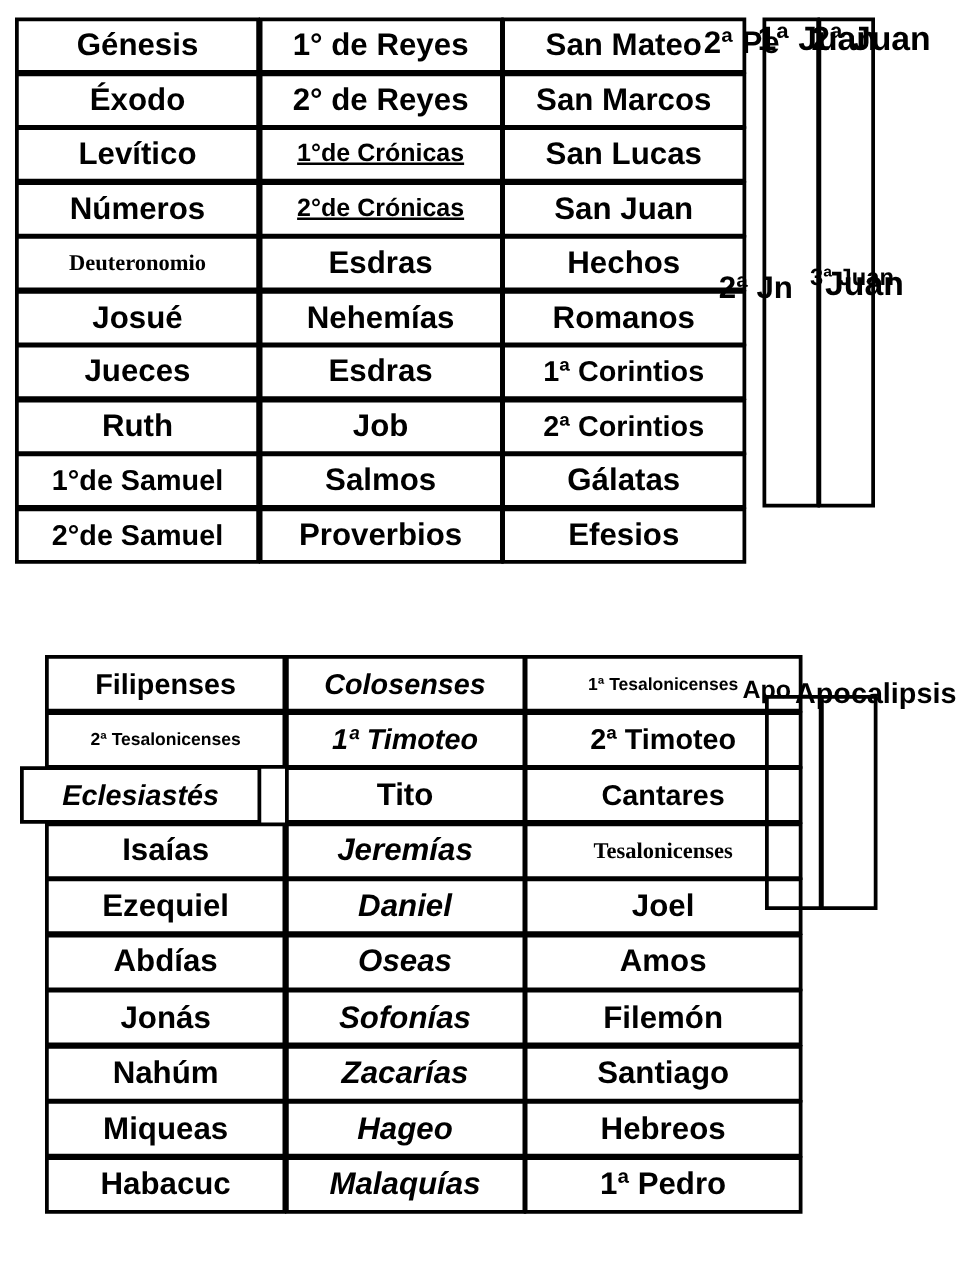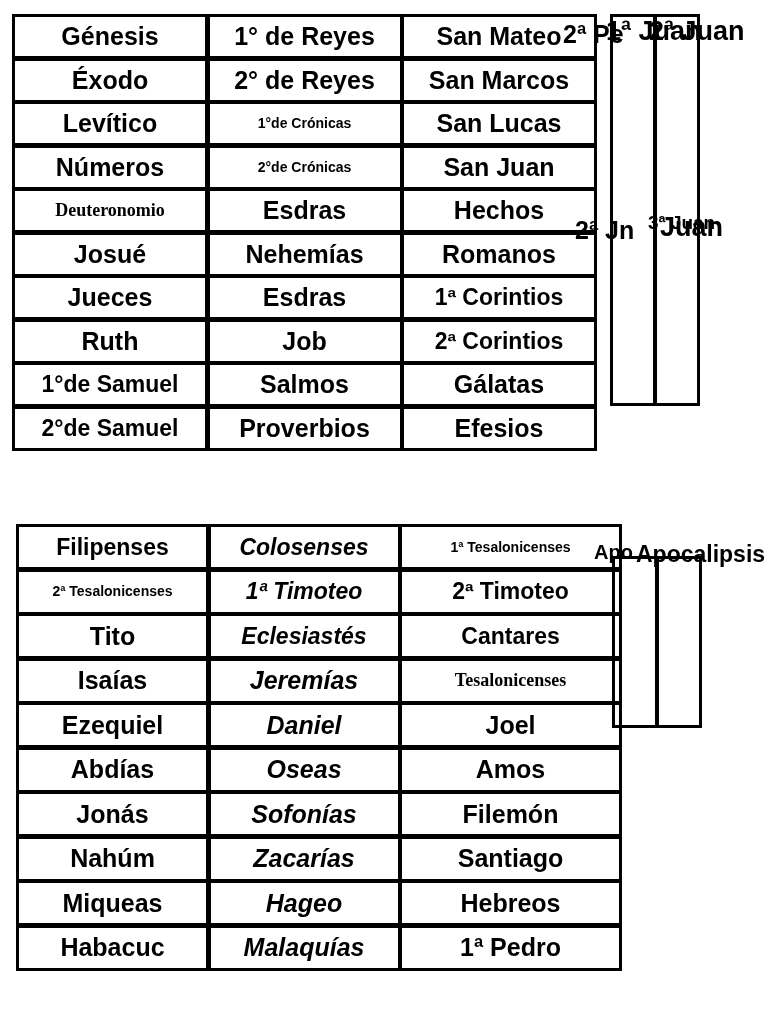--- a/index.html
+++ b/index.html
@@ -48,28 +48,28 @@
   }
 
   
   #grid-a { left: 12px; top: 14px; }
   #grid-a .c0 { width: 196px; height: 45px; }
   #grid-a .c1 { width: 196px; height: 45px; }
   #grid-a .c2 { width: 196px; height: 45px; }
 
   
   #grid-b { left: 16px; top: 524px; }
-  #grid-b .c0 { width: 193px; height: 46px; }
+  #grid-b .c0 { width: 193px; height: 46px; margin-left: 20px; }
   #grid-b .c1 { width: 193px; height: 46px; font-style: italic; }
   #grid-b .c2 { width: 223px; height: 46px; }
 
   
   .fs-xl { font-size: 25px; }
   .fs-lg { font-size: 23px; }
-  .fs-md { font-size: 14px; }
+  .fs-md { font-size: 20px; text-decoration: underline; }
   .fs-sm { font-size: 18px; font-family: Liberation Serif, serif; }
   .fs-xxs { font-size: 14px; }
 
   
   .side-box {
     position: absolute;
     box-sizing: border-box;
     border: 3px solid #000000;
   }
 
@@ -184,22 +184,22 @@
       <div class="cell c2 fs-xxs">1ª Tesalonicenses</div>
     </div>
 
     <div class="row">
       <div class="cell c0 fs-xxs">2ª Tesalonicenses</div>
       <div class="cell c1 fs-lg">1ª Timoteo</div>
       <div class="cell c2 fs-lg">2ª Timoteo</div>
     </div>
 
     <div class="row">
+      <div class="cell c1 fs-lg">Eclesiastés</div>
       <div class="cell c0 fs-xl">Tito</div>
-      <div class="cell c1 fs-lg">Eclesiastés</div>
       <div class="cell c2 fs-lg">Cantares</div>
     </div>
 
     <div class="row">
       <div class="cell c0 fs-xl">Isaías</div>
       <div class="cell c1 fs-xl">Jeremías</div>
       <div class="cell c2 fs-sm">Tesalonicenses</div>
     </div>
 
     <div class="row">

